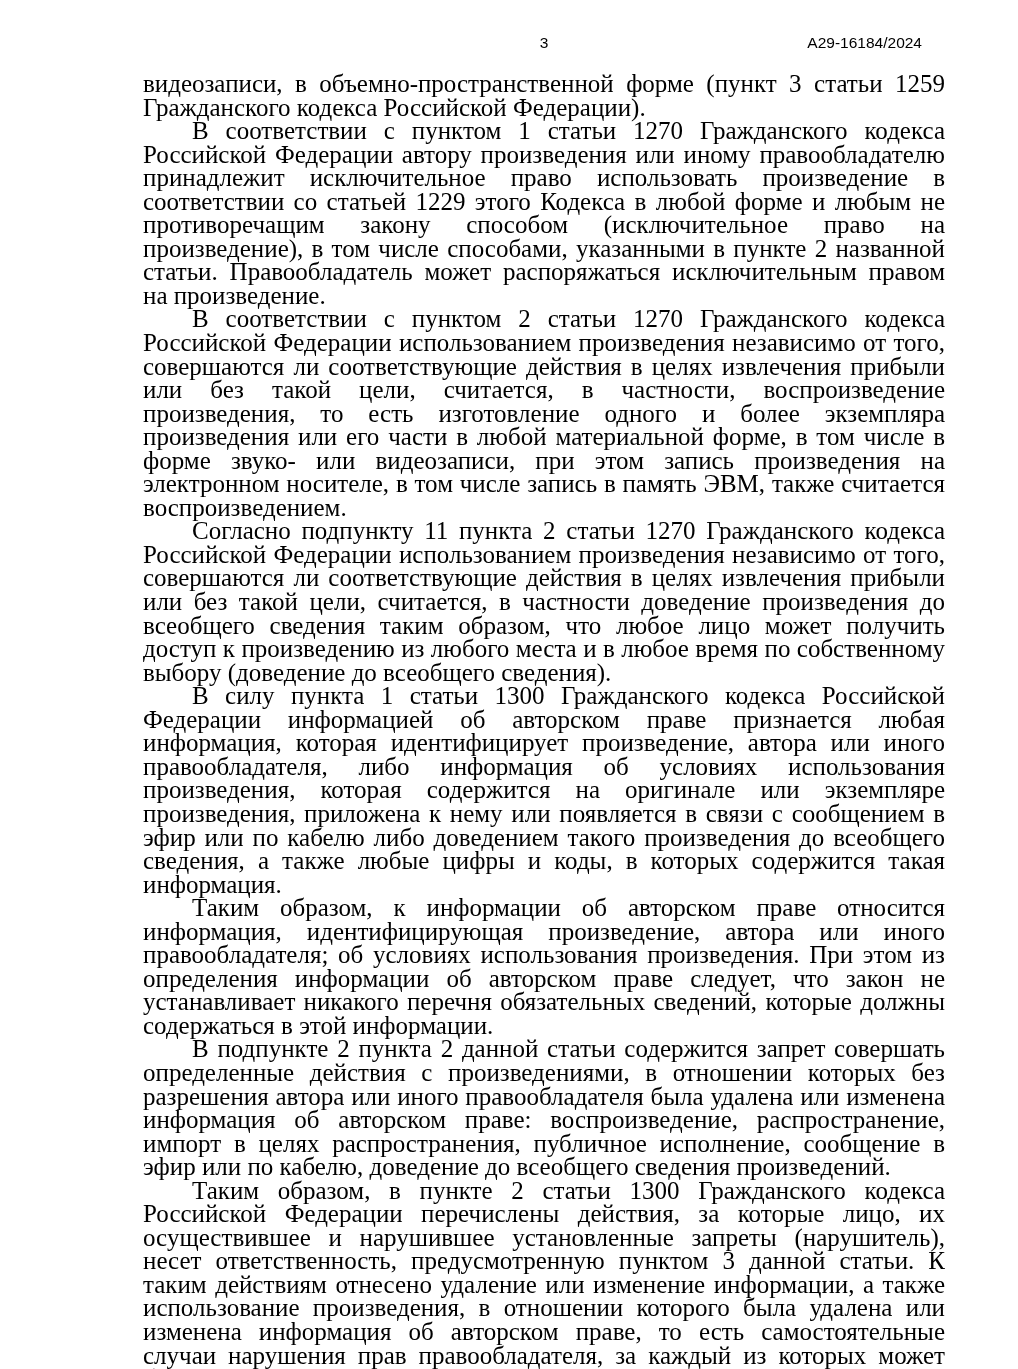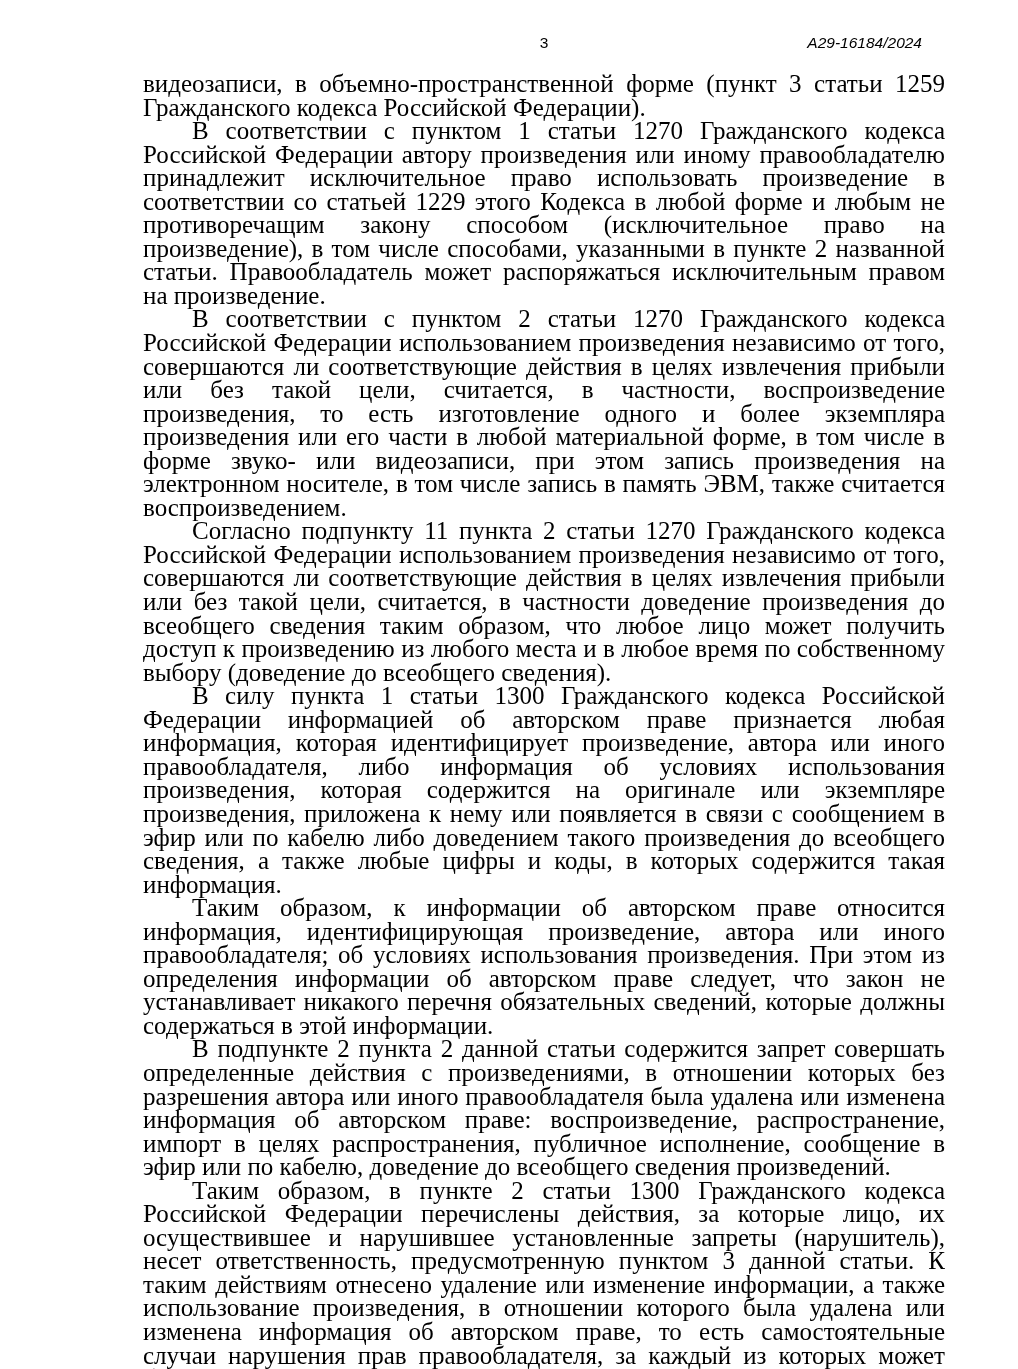--- a/index.html
+++ b/index.html
@@ -35,21 +35,20 @@
     position: absolute;
     left: 143px;
     width: 802px;
     text-align: center;
   }
   .case-number {
     position: absolute;
     right: 96px;
     text-align: right;
     white-space: nowrap;
-    font-style: italic;
   }
   .doc-body {
     position: absolute;
     top: 72px;
     left: 143px;
     width: 802px;
     font-family: Liberation Serif, serif;
     font-size: 25px;
     line-height: 23.55px;
     text-align: justify;

